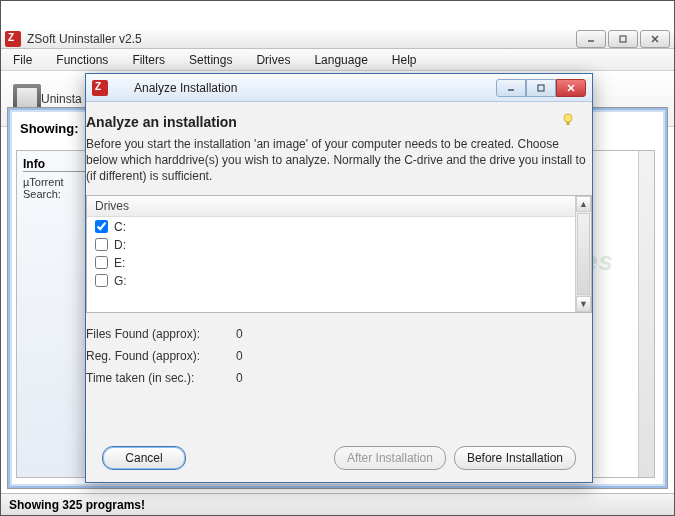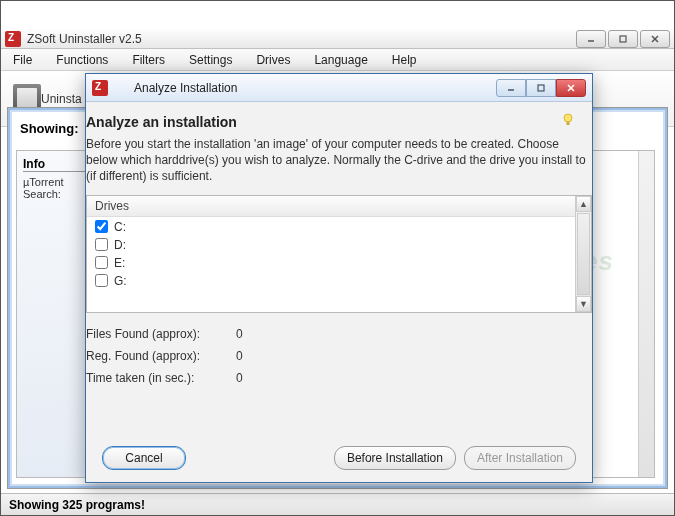--- a/index.html
+++ b/index.html
@@ -413,17 +413,17 @@
       </div>
       <div class="row">
         <span class="lab">Time taken (in sec.):</span>
         <span class="val">0</span>
       </div>
     </div>
 
     <div class="dlg-actions">
       <button class="btn primary">Cancel</button>
       <div class="spacer"></div>
+      <button class="btn disabled">After Installation</button>
       <button class="btn">Before Installation</button>
-      <button class="btn disabled">After Installation</button>
     </div>
   </div>
 </div>
 
 </body></html>

